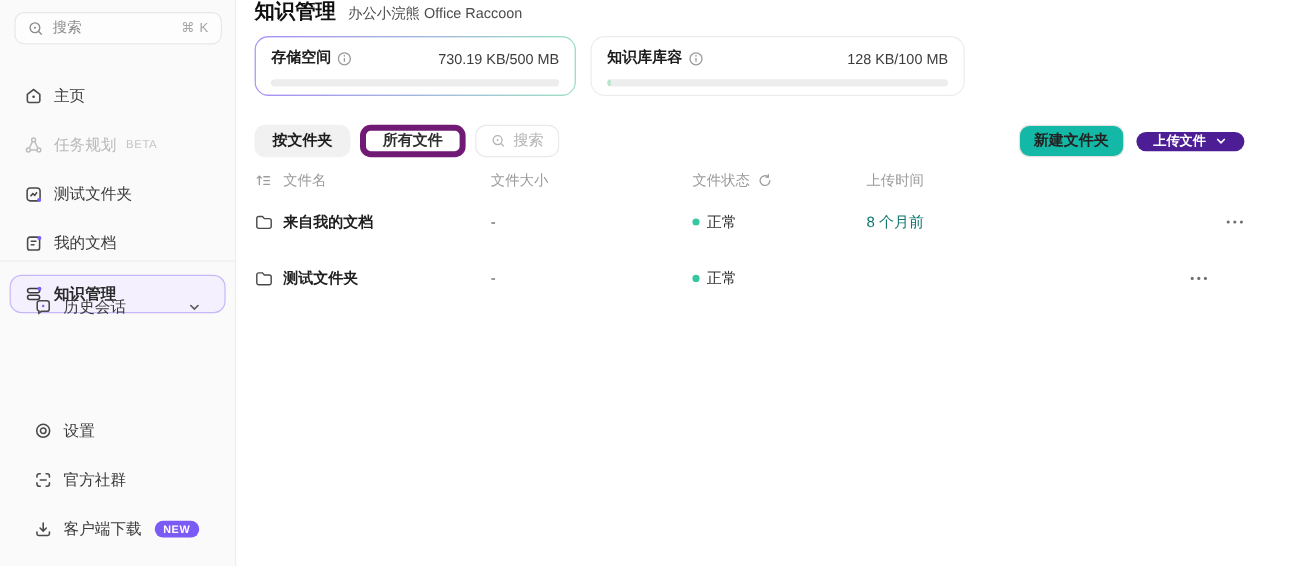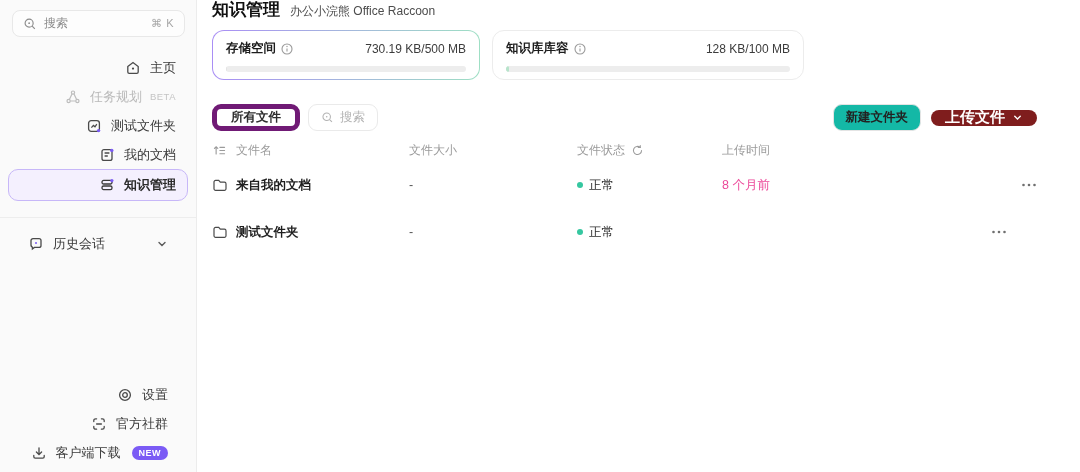--- a/index.html
+++ b/index.html
@@ -6,22 +6,22 @@
   html,body{width:1080px;height:472px;overflow:hidden;}
   body{font-family:"Liberation Sans",sans-serif;background:#fff;color:#222;}
   .app{display:flex;width:1080px;height:472px;}
 
   
   .sidebar{position:relative;width:197px;height:100%;background:#fafafa;border-right:1px solid #ececec;flex-shrink:0;}
   .search-box{position:absolute;top:10px;left:12px;right:11px;height:27px;display:flex;align-items:center;gap:7px;
     padding:0 10px;background:#fdfdfd;border:1px solid #e8e8e8;border-radius:8px;color:#8b8b8b;font-size:12px;cursor:pointer;}
   .search-box .shortcut{margin-left:auto;color:#a6a6a6;font-size:11px;letter-spacing:.5px;}
   .nav{position:absolute;top:53px;left:0;right:0;}
-  .nav-item{height:29px;margin:0 8px;padding:0 11px;display:flex;align-items:center;gap:9px;font-size:13px;color:#3a3a3a;
-    border:1px solid transparent;border-radius:10px;cursor:pointer;white-space:nowrap;justify-content:flex-end;}
+  .nav-item{height:29px;margin:12px 8px;padding:0 11px;display:flex;align-items:center;gap:9px;font-size:13px;color:#3a3a3a;
+    border:1px solid transparent;border-radius:10px;cursor:pointer;white-space:nowrap;}
   .nav-item .icon{display:flex;width:16px;height:16px;flex-shrink:0;}
   .nav-item.disabled{color:#b9b9b9;}
   .nav-item.selected{height:32px;background:#f4f0fe;border-color:#c7b7f8;font-weight:bold;color:#2a2a2a;}
   .beta{font-size:9.5px;color:#c4c4c4;letter-spacing:.5px;margin-left:-1px;}
   .sidebar-divider{position:absolute;top:217px;left:0;right:0;height:1px;background:#ededed;}
   .history-item{position:absolute;top:229px;left:8px;right:8px;}
   .history-item .chev{margin-left:auto;display:flex;}
   .sidebar-footer{position:absolute;bottom:5px;left:8px;right:8px;}
   .new-badge{background:#7b5bf5;color:#fff;font-size:9px;font-weight:bold;letter-spacing:.5px;
     padding:2px 7px;border-radius:999px;margin-left:2px;}
@@ -48,32 +48,32 @@
 
   .toolbar{position:absolute;top:104px;left:15px;right:43px;display:flex;align-items:center;gap:8px;}
   .pill{height:27px;display:flex;align-items:center;gap:6px;padding:0 14px;border-radius:9px;font-size:12.5px;cursor:pointer;background:#fff;}
   .pill.active{background:#f1f1f1;font-weight:bold;color:#1c1c1c;border:1px solid #f1f1f1;}
   .pill.outline{border:5px solid #701a75;color:#2e2e2e;font-weight:bold;}
   .pill.search{border:1px solid #eaeaea;color:#b3b3b3;font-weight:normal;padding:0 12px;}
   .toolbar-right{margin-left:auto;display:flex;align-items:center;gap:10px;}
   .btn-outline{height:27px;display:flex;align-items:center;padding:0 12px;border:1px solid #e4e4e4;border-radius:9px;
     background:#14b8a6;font-size:12.5px;font-weight:bold;color:#222;cursor:pointer;}
   .btn-dark{height:16px;display:flex;align-items:center;gap:7px;padding:0 14px;border:none;border-radius:999px;
-    background:#7f1d1d;color:#fff;font-size:15px;font-weight:bold;cursor:pointer;}
+    background:#4c1d95;color:#fff;font-size:11px;font-weight:bold;cursor:pointer;}
 
   .file-table{position:absolute;top:140px;left:15px;right:43px;}
   .trow{display:grid;grid-template-columns:24px 173px 168px 145px 145px 1fr 30px;align-items:center;position:absolute;left:0;right:0;}
   .trow .cell{display:flex;align-items:center;gap:6px;}
   .thead{top:0;height:20px;color:#9b9b9b;font-size:12px;}
   .row1{top:34px;height:22px;}
   .row2{top:81px;height:22px;}
   .fname{font-size:12.5px;font-weight:bold;color:#1f1f1f;}
   .fsize{font-size:12.5px;color:#555;}
   .fstatus{font-size:12.5px;color:#2e2e2e;}
-  .ftime{font-size:12.5px;color:#ec4899;}
+  .ftime{font-size:12.5px;color:#0f766e;}
   .dot{width:6px;height:6px;border-radius:50%;background:#35c7a0;flex-shrink:0;}
   .more-btn{display:flex;align-items:center;justify-content:center;cursor:pointer;justify-self:end;}
   svg{display:block;}
 </style>
 </head>
 <body>
 
 <div class="app">
 
   <aside class="sidebar">
@@ -234,20 +234,23 @@
           </span>
           <span class="card-usage">128 KB/100 MB</span>
         </div>
         <div class="progress-track">
           <div class="progress-fill fill-green" style="width: 1.2%;"></div>
         </div>
       </div>
     </div>
 
     <div class="toolbar">
+      <div class="pill active">
+        <span>按文件夹</span>
+      </div>
       <div class="pill outline">
         <span>所有文件</span>
       </div>
       <div class="pill search">
         <span>
           <svg width="13" height="13" viewBox="0 0 16 16" fill="none" stroke="#b3b3b3" stroke-width="1.3">
             <circle cx="7" cy="7" r="4.6"></circle>
               <circle cx="7" cy="7" r="1" fill="#b3b3b3" stroke="none"></circle>
               <line x1="10.5" y1="10.5" x2="13.5" y2="13.5"></line>
           </svg>

